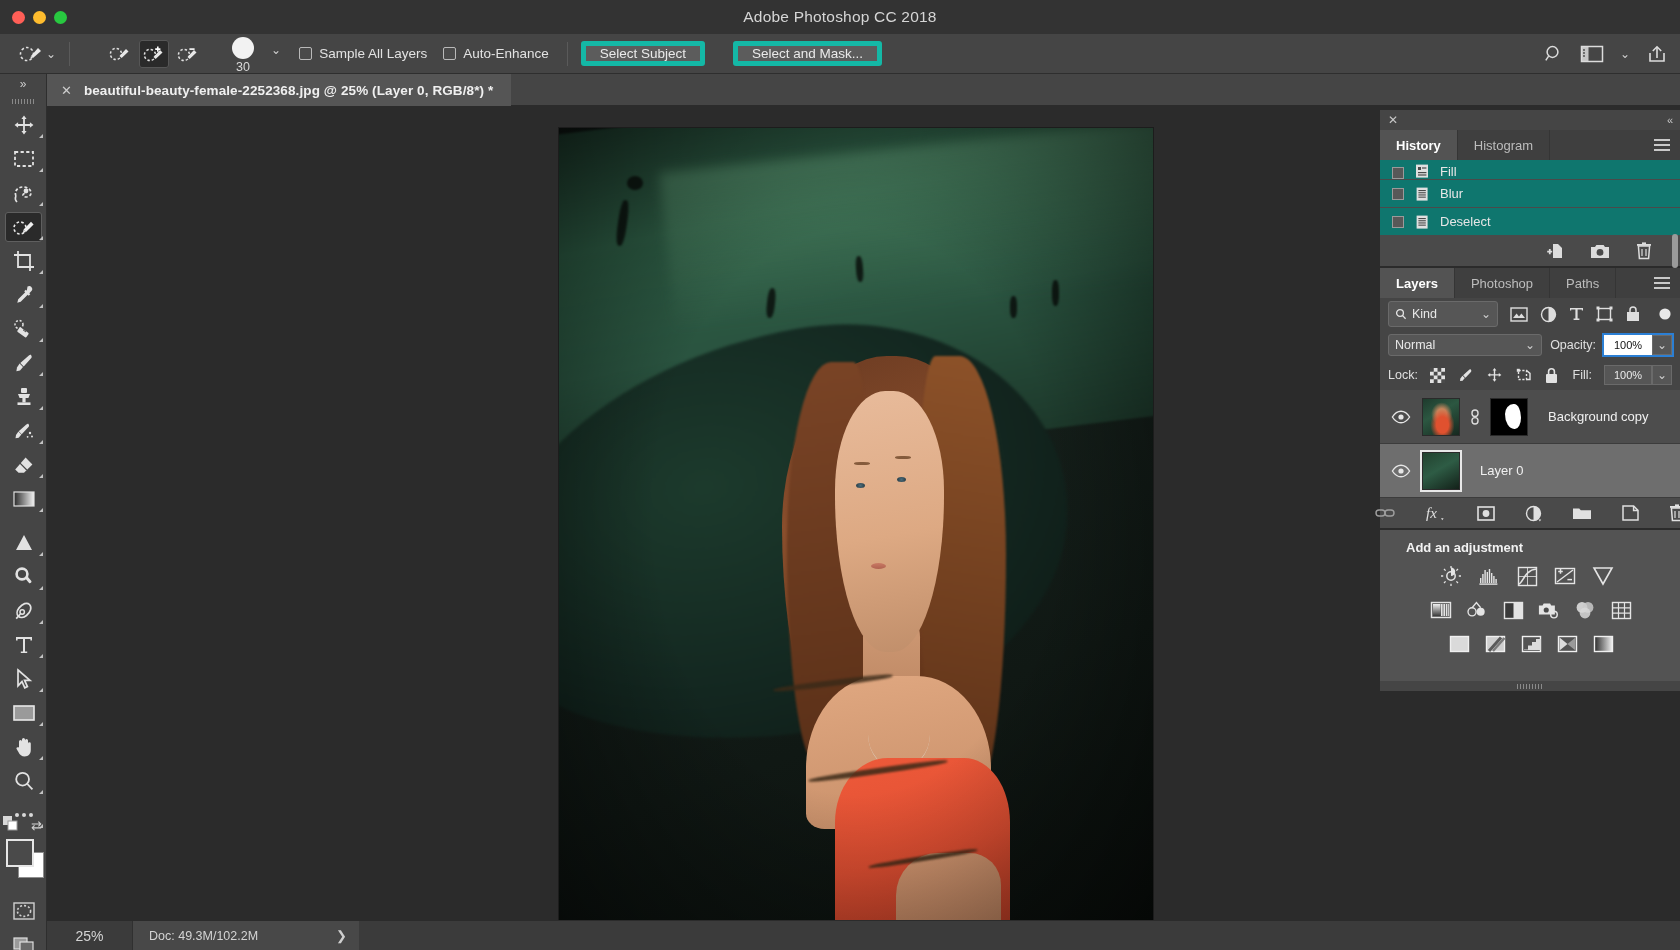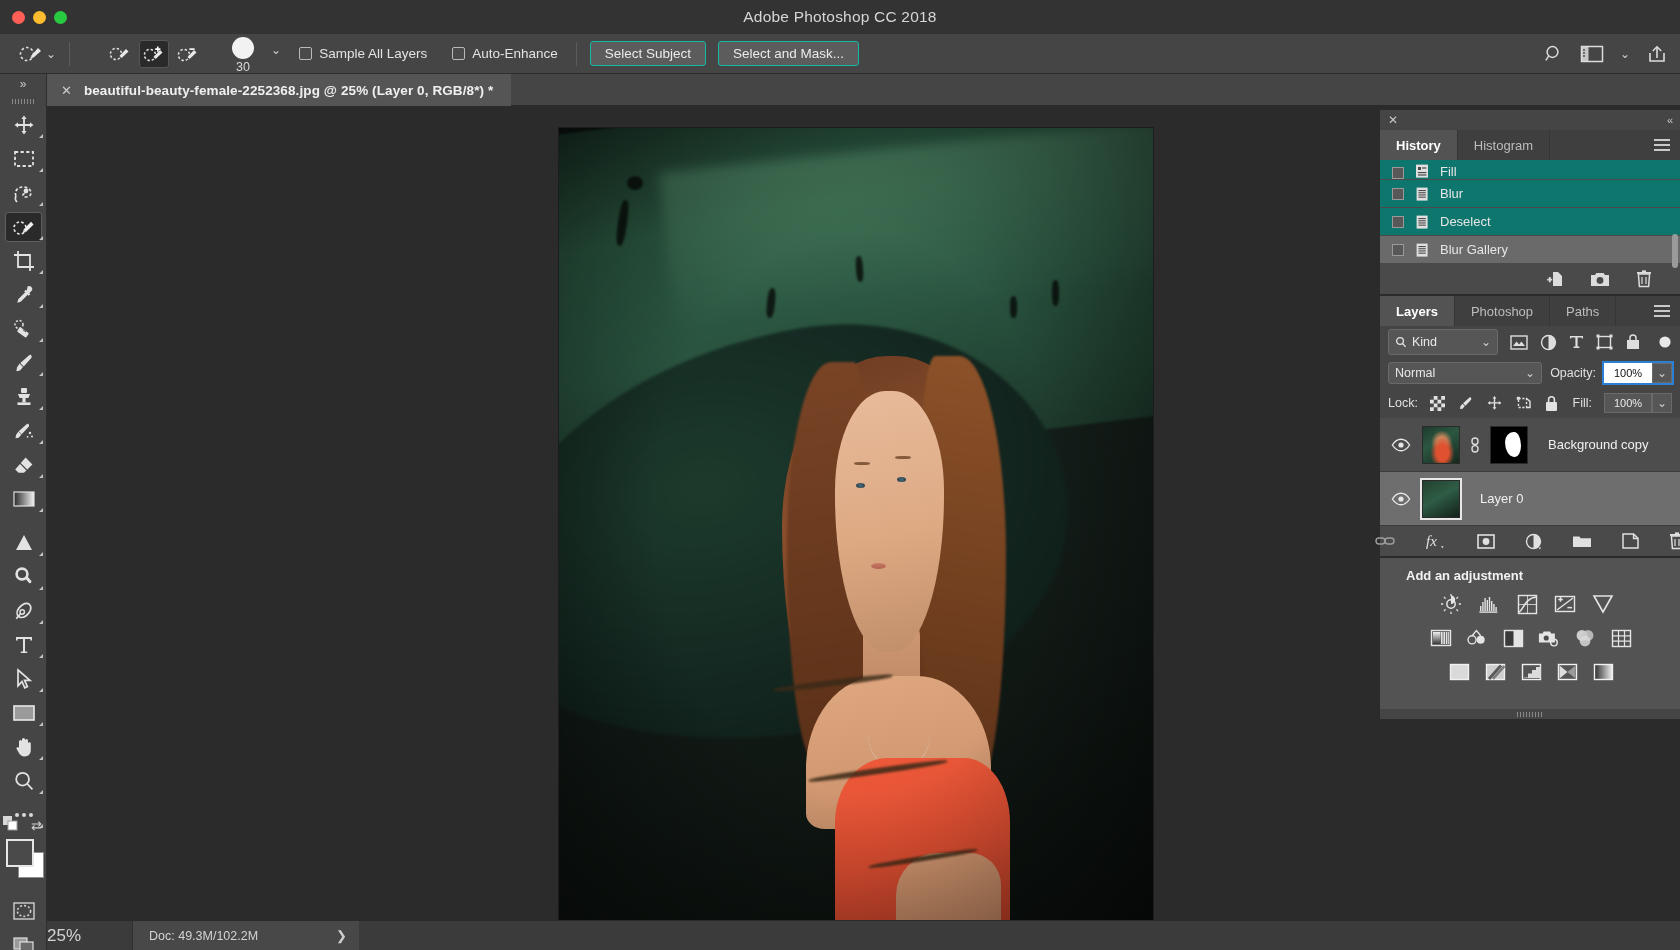--- a/index.html
+++ b/index.html
@@ -38,21 +38,21 @@
   .modegroup { display:flex; align-items:center; gap: 4px; margin-left: 22px;}
   .modebtn { width:30px;height:28px;display:flex;align-items:center;justify-content:center;border-radius:3px; }
   .modebtn.active { background:#2a2a2a; box-shadow: inset 0 0 0 1px #565656; }
   .brushsize { margin-left: 20px; display:flex; flex-direction:column; align-items:center; width:40px; position:relative; top:2px;}
   .brush-dot { width:22px;height:22px;border-radius:50%;background:#f2f2f2; }
   .brush-num { color:#d9d9d9; font-size: 12.5px; margin-top:1px; }
   .chk-wrap { display:flex; align-items:center; gap:7px; margin-left: 18px; }
   .chkbox { width:13px;height:13px;border:1px solid #b9b9b9;border-radius:2px;background:#4a4a4a;}
   .chk-label { color:#e2e2e2; font-size:13.5px; }
   .ob-btn {
-    height: 25px; padding: 0 14px; background: #5c5c5c; border:1px solid #14b8a6;
+    height: 25px; padding: 0 14px; background: #5c5c5c; border:5px solid #14b8a6;
     border-radius: 3px; color:#eaeaea; font-size:13.5px; display:flex; align-items:center;
   }
   .ob-right { position:absolute; right: 12px; display:flex; align-items:center; gap: 16px; }
 
   
   .tabstrip {
     position:absolute; left:47px; top:74px; right:0; height: 32px; background:#454545;
     border-bottom:1px solid #2b2b2b;
   }
   .doctab {
@@ -167,21 +167,21 @@
     border-bottom:1px solid rgba(225,220,210,.75);
     border-radius: 0 0 60% 60%; }
   .vignette { position:absolute; inset:0;
     background: radial-gradient(ellipse at 50% 48%, rgba(0,0,0,0) 48%, rgba(0,0,0,.55) 100%);}
 
   
   .statusbar {
     position:absolute; left:47px; right:0; bottom:0; height:30px; background:#3b3b3b;
     display:flex; align-items:center; border-top:1px solid #2b2b2b;
   }
-  .st-zoom { width:85px; color:#d4d4d4; font-size:17px; }
+  .st-zoom { width:85px; text-align:center; color:#d4d4d4; font-size:14px; }
   .st-sep { width:1px; height:30px; background:#303030; }
   .st-doc { padding: 0 12px 0 16px; color:#d4d4d4; font-size:12.5px; background:#484848; height:30px;
             display:flex;align-items:center; gap:78px;}
   .st-arrow { color:#cfcfcf; font-size:13px; }
 
   
   .dock { position:absolute; right:0; top:110px; width:300px; }
   .dock-head { height:20px; background:#454545; display:flex; align-items:center; justify-content:space-between;
                padding: 0 8px; }
   .dock-x { color:#c8c8c8; font-size:12px; }
@@ -309,29 +309,29 @@
     <div class="brushsize">
       <span class="brush-dot"></span>
       <span class="brush-num">30</span>
     </div>
     <span class="chev" style="margin-left:8px;position:relative;top:-4px">⌄</span>
 
     <label class="chk-wrap">
       <span class="chkbox"></span>
       <span class="chk-label">Sample All Layers</span>
     </label>
-    <label class="chk-wrap" style="margin-left:25px">
+    <label class="chk-wrap" style="margin-left:16px">
       <span class="chkbox"></span>
       <span class="chk-label">Auto-Enhance</span>
     </label>
 
     <div class="divider-v" style="margin-left:18px"></div>
 
     <div class="ob-btn">Select Subject</div>
-    <div class="ob-btn" style="margin-left:12px">Select and Mask...</div>
+    <div class="ob-btn" style="margin-left:28px">Select and Mask...</div>
 
     <div class="ob-right">
       <span class="ico">
         <svg width="20" height="20" viewBox="0 0 20 20">
             <circle cx="8.5" cy="8" r="5.4" fill="none" stroke="#dcdcdc" stroke-width="1.5"></circle>
             <line x1="4.6" y1="12.2" x2="1.8" y2="16.4" stroke="#dcdcdc" stroke-width="1.5"></line>
           </svg>
       </span>
       <span class="ico">
         <svg width="24" height="20" viewBox="0 0 24 20">
@@ -717,33 +717,20 @@
             <svg width="16" height="16" viewBox="0 0 16 16">
                 <rect x="2.6" y="1.6" width="11" height="13" fill="#e0e0e0"></rect>
                 <rect x="4.4" y="4" width="7.4" height="1.1" fill="#4a4a4a"></rect>
                 <rect x="4.4" y="6.2" width="7.4" height="1.1" fill="#4a4a4a"></rect>
                 <rect x="4.4" y="8.4" width="7.4" height="1.1" fill="#4a4a4a"></rect>
                 <rect x="4.4" y="10.6" width="7.4" height="1.1" fill="#4a4a4a"></rect>
               </svg>
           </span>
           <span class="hist-label">Deselect</span>
         </div>
-        <div class="hist-row selected">
-          <span class="hist-chk"></span>
-          <span class="ico">
-            <svg width="16" height="16" viewBox="0 0 16 16">
-                <rect x="2.6" y="1.6" width="11" height="13" fill="#e0e0e0"></rect>
-                <rect x="4.4" y="4" width="7.4" height="1.1" fill="#4a4a4a"></rect>
-                <rect x="4.4" y="6.2" width="7.4" height="1.1" fill="#4a4a4a"></rect>
-                <rect x="4.4" y="8.4" width="7.4" height="1.1" fill="#4a4a4a"></rect>
-                <rect x="4.4" y="10.6" width="7.4" height="1.1" fill="#4a4a4a"></rect>
-              </svg>
-          </span>
-          <span class="hist-label">Blur Gallery</span>
-        </div>
         <div class="hist-scroll"></div>
       </div>
       <div class="hist-foot">
         <span class="ico">
           <svg width="18" height="18" viewBox="0 0 18 18">
               <path d="M7 2h5l4 4v10H7Z" fill="#dcdcdc"></path>
               <path d="M1.2 9.6h5M3.8 7v5.2" stroke="#dcdcdc" stroke-width="1.8"></path>
             </svg>
         </span>
         <span class="ico">

